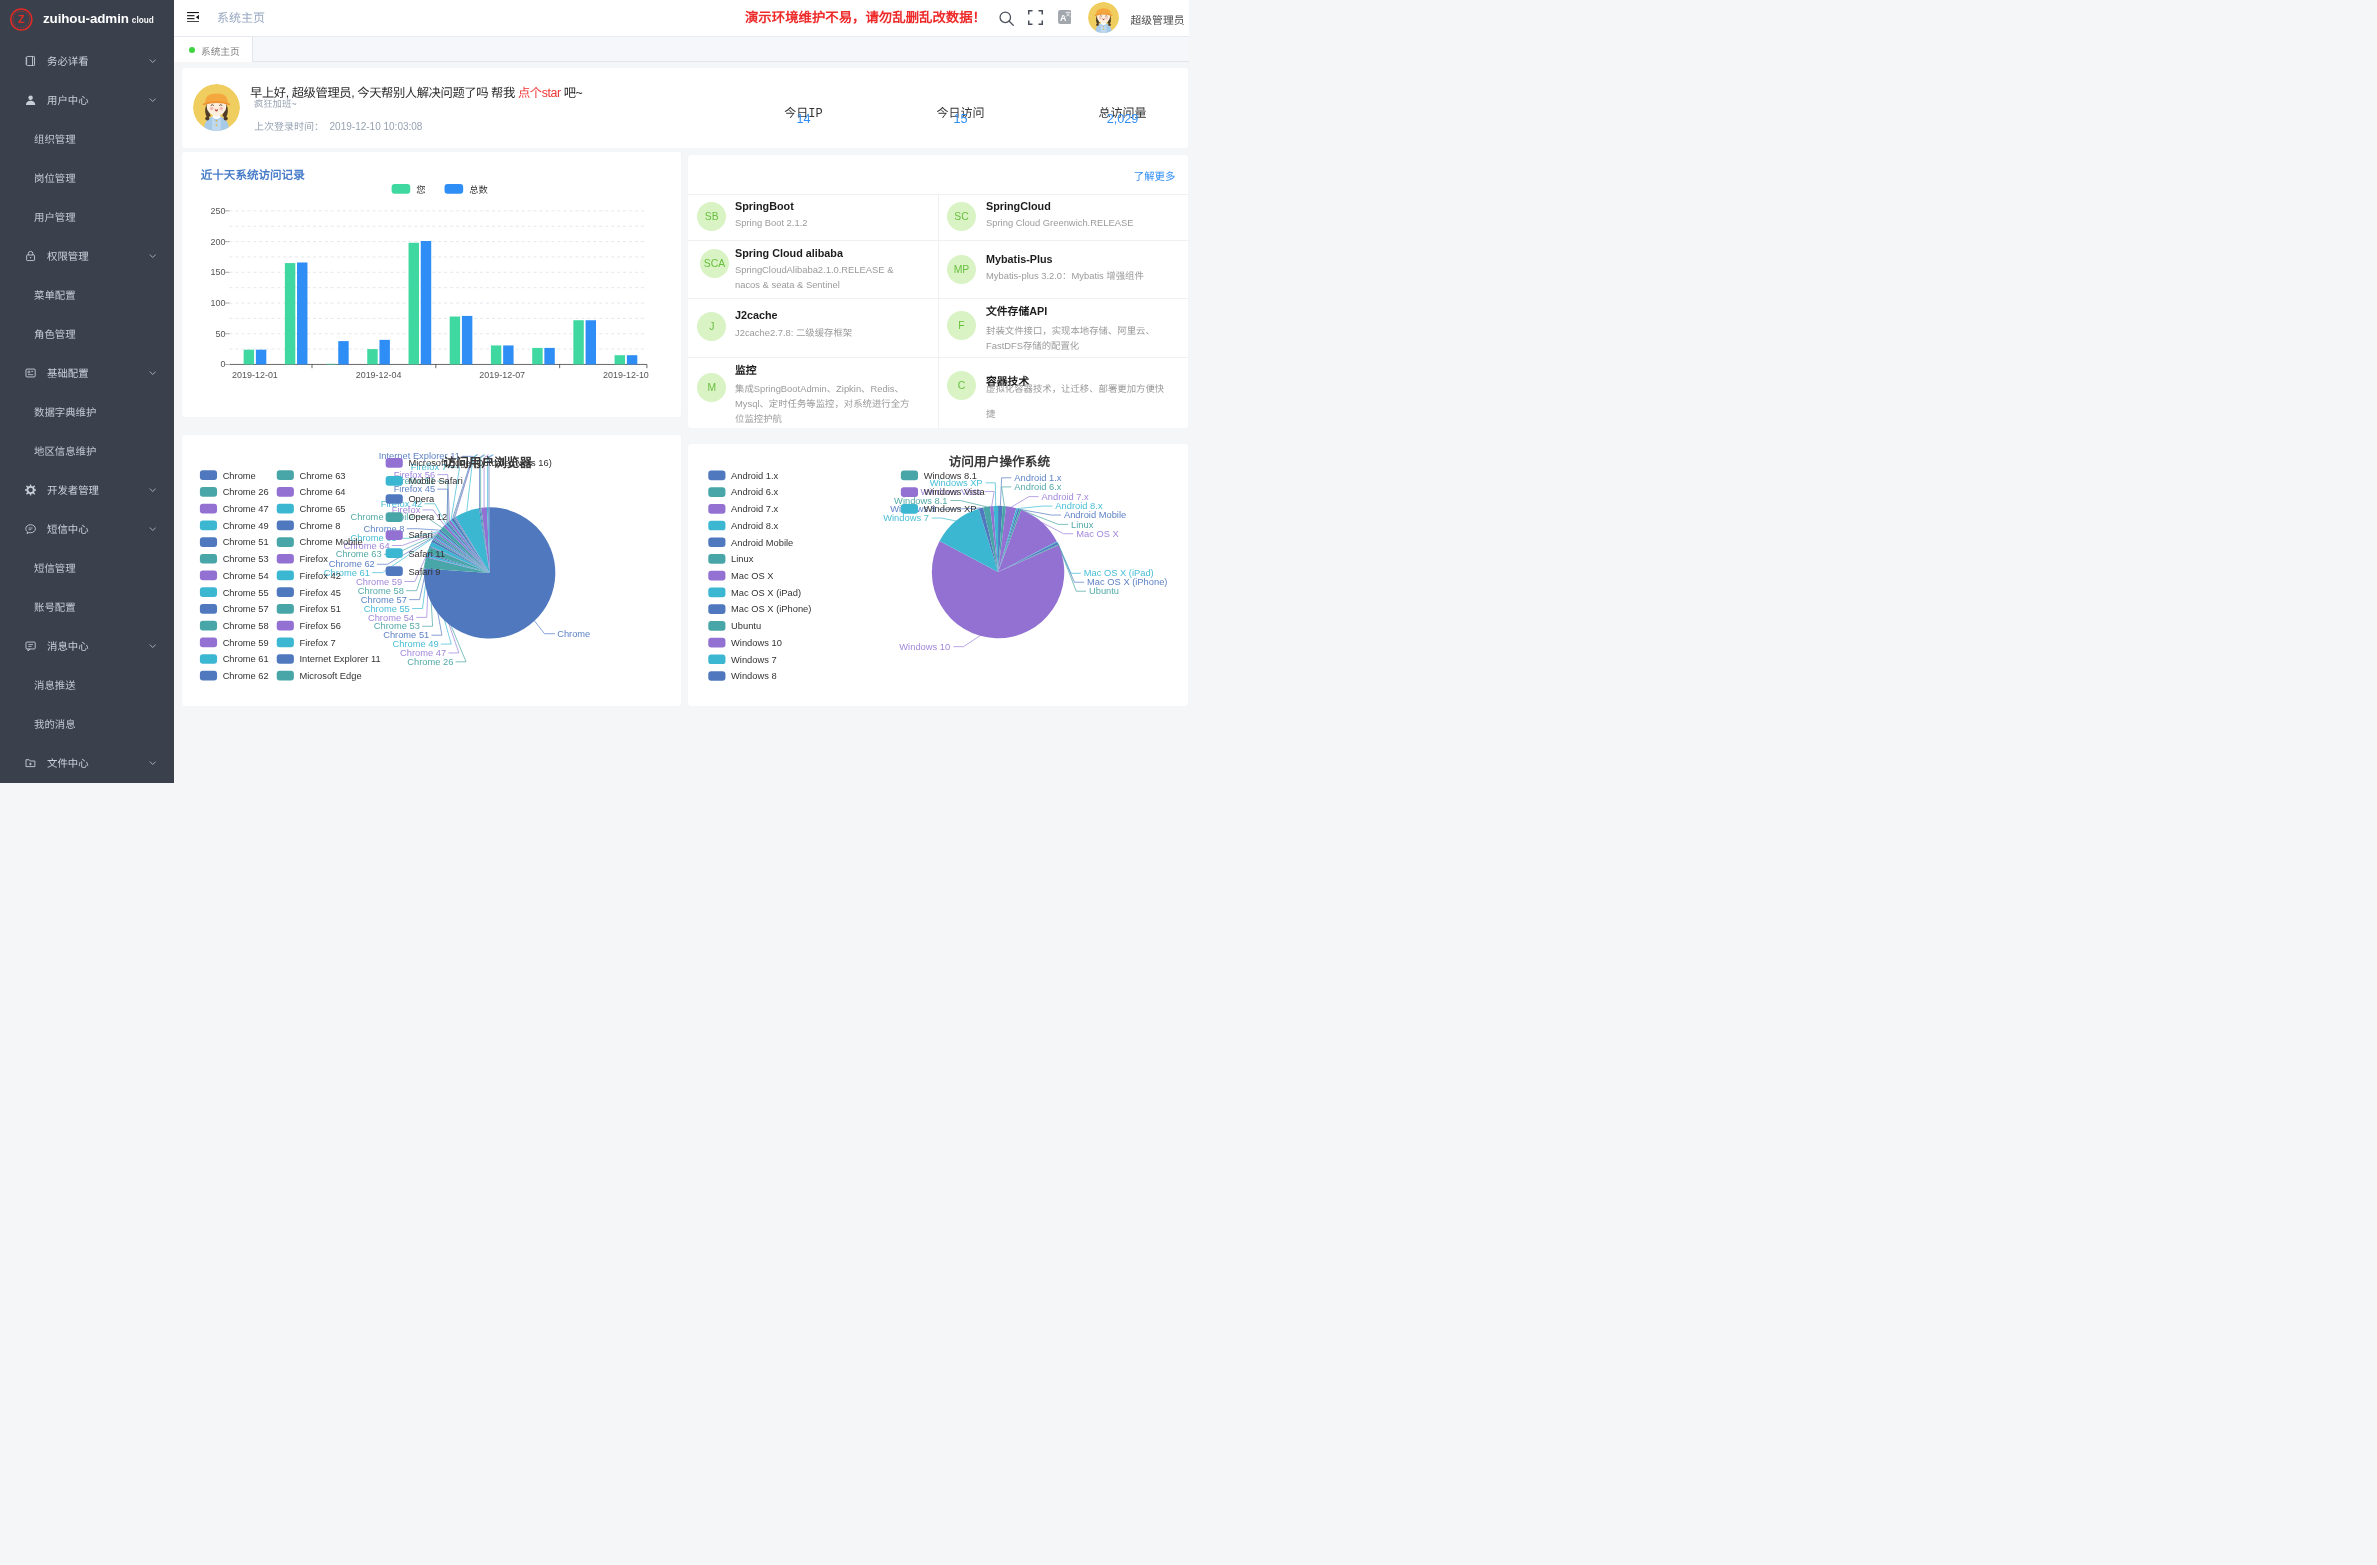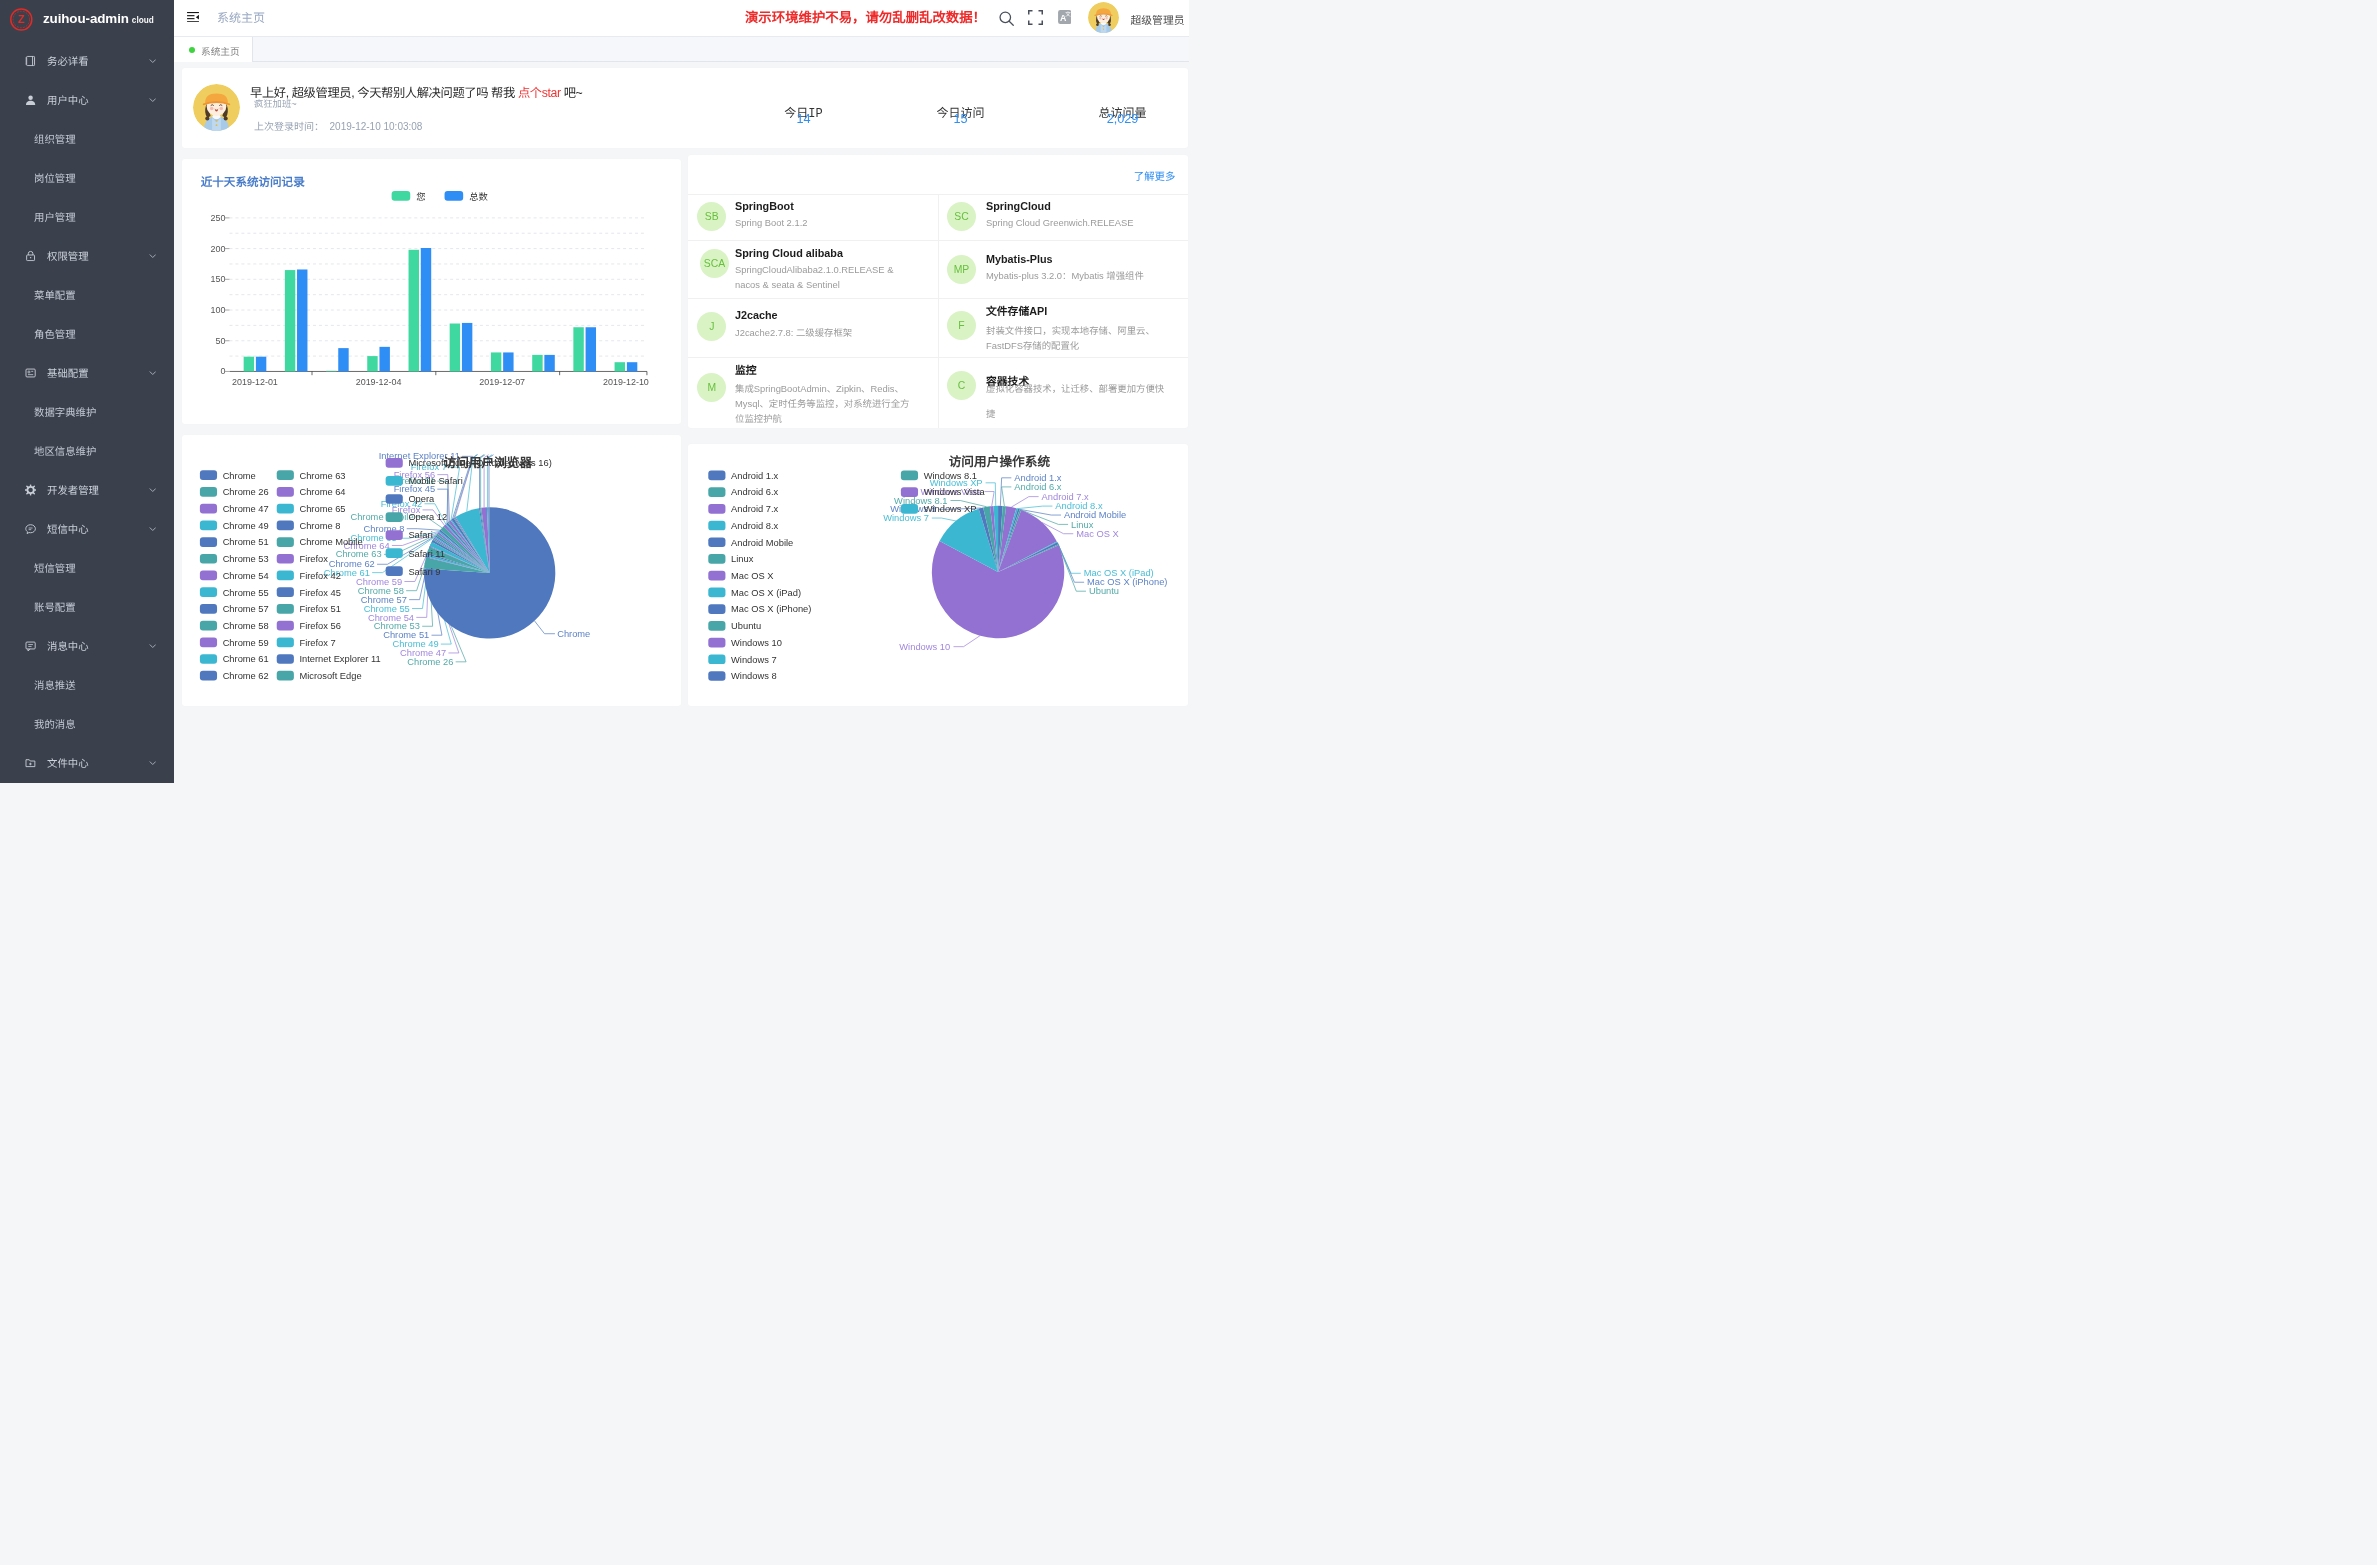--- a/index.html
+++ b/index.html
@@ -26,21 +26,21 @@
 #avatar-s{position:absolute;right:70px;top:2.2px;width:31px;height:31px;}
 #uname{position:absolute;right:4.5px;top:11.2px;font-size:10.8px;color:#4d4d4d;}
 
 #tabbar{position:absolute;left:174px;top:36px;right:0;height:26px;background:#f6f7fa;border-top:0.7px solid #e7eaf0;border-bottom:0.7px solid #e2e6ec;z-index:3;}
 #tab-active{position:absolute;left:0;top:0;width:79px;height:25px;background:#fff;border-right:0.7px solid #e2e6ec;}
 #tab-active .dot{position:absolute;left:15px;top:9.7px;width:6px;height:6px;border-radius:50%;background:#3fd33f;}
 #tab-active .t{position:absolute;left:27px;top:6.7px;font-size:9.7px;color:#848484;}
 
 .card{position:absolute;background:#fff;border-radius:3px;box-shadow:0 0 1.5px rgba(0,0,0,0.03);}
 #greet{left:182px;top:68px;width:1006px;height:80px;}
-#card-bar{left:182px;top:159px;width:499px;height:265px;}
+#card-bar{left:182px;top:152px;width:499px;height:265px;}
 #card-tech{left:688px;top:155px;width:500px;height:273px;}
 #card-pie1{left:182px;top:435px;width:499px;height:271px;}
 #card-pie2{left:688px;top:444px;width:500px;height:262px;}
 
 #greet .gt{position:absolute;left:68px;top:19.4px;font-size:12.3px;color:#2b2b2b;line-height:13.4px;letter-spacing:-0.4px;}
 #greet .gt .red{color:#f03333;}
 #greet .gs{position:absolute;left:72px;top:32px;font-size:9.3px;color:#98a3b3;line-height:9.7px;}
 #greet .gl{position:absolute;left:72px;top:54px;font-size:10px;color:#97a2b2;line-height:10.4px;}
 .stat{position:absolute;top:0;width:119px;text-align:center;}
 .stat .lb{position:absolute;width:100%;top:40px;font-size:12px;color:#333;line-height:12px;font-family:Liberation Mono, monospace;}

